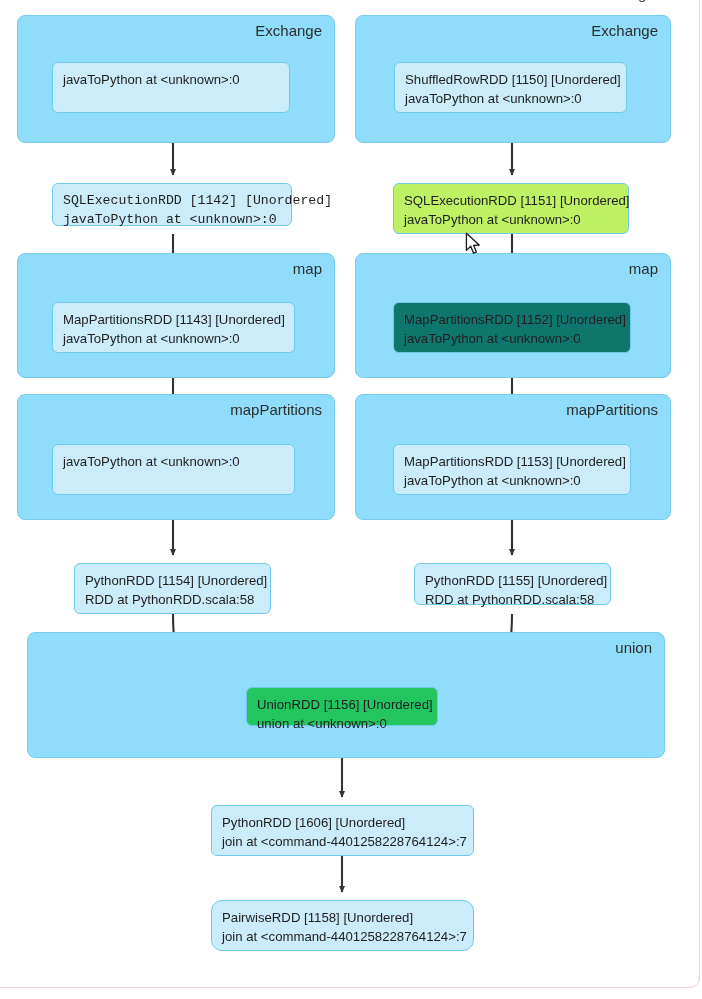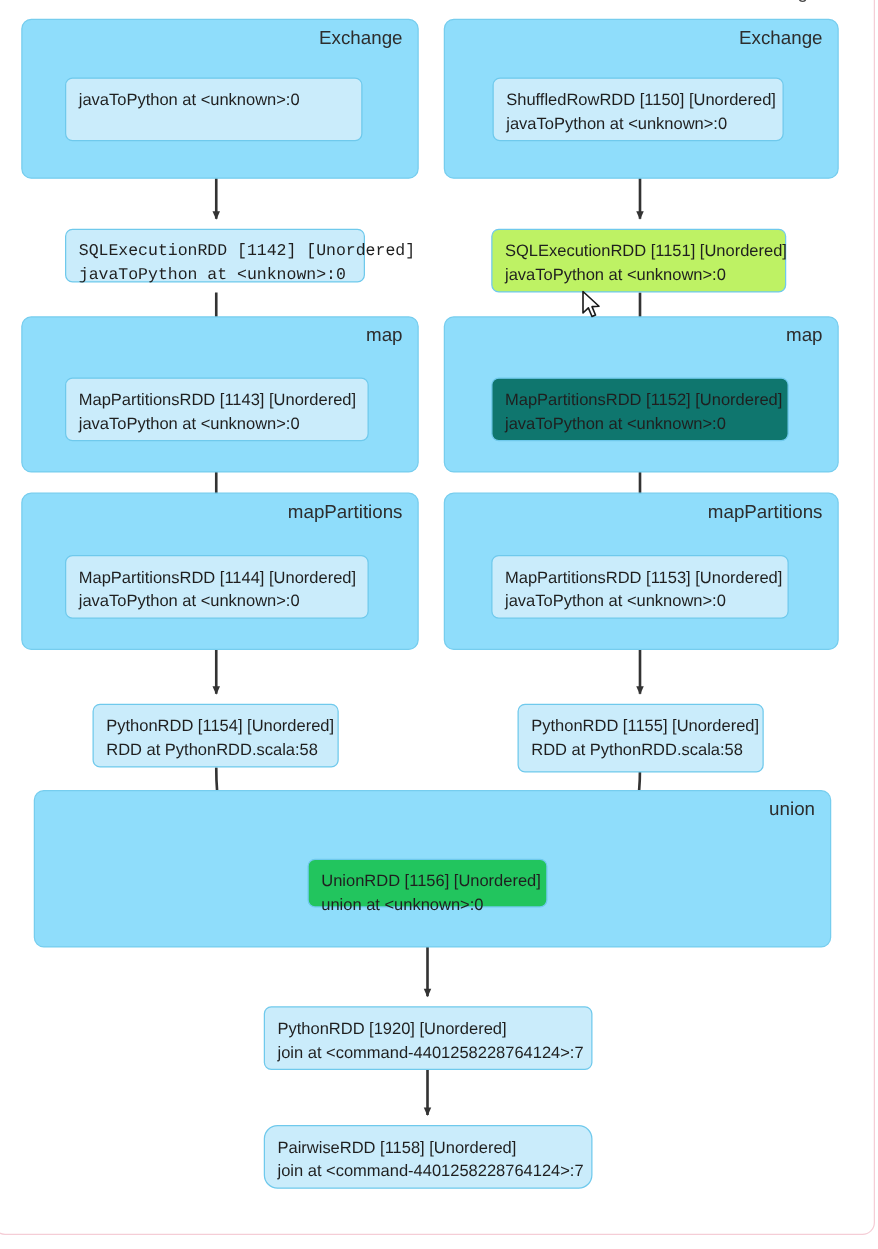--- a/index.html
+++ b/index.html
@@ -142,26 +142,26 @@
         <div class="scope-label">union</div>
       </div>
     </div>
   <div id="node-layer">
       <div class="rdd-node" id="node-rdd-1141" style="left: 57px; top: 71px; width: 238px; height: 51px; background: rgb(202, 236, 251); border-color: rgb(111, 201, 236); color: rgb(31, 31, 31);"><span class="line2">javaToPython at &lt;unknown&gt;:0</span></div>
       <div class="rdd-node" id="node-rdd-1150" style="left: 399px; top: 71px; width: 233px; height: 51px; background: rgb(202, 236, 251); border-color: rgb(111, 201, 236); color: rgb(31, 31, 31);"><span>ShuffledRowRDD [1150] [Unordered]</span><span class="line2">javaToPython at &lt;unknown&gt;:0</span></div>
       <div class="rdd-node" id="node-rdd-1142" style="left: 57px; top: 192px; width: 240px; height: 43px; background: rgb(202, 236, 251); border-color: rgb(111, 201, 236); color: rgb(31, 31, 31); font-family: Liberation Mono, monospace;"><span>SQLExecutionRDD [1142] [Unordered]</span><span class="line2">javaToPython at &lt;unknown&gt;:0</span></div>
       <div class="rdd-node" id="node-rdd-1151" style="left: 398px; top: 192px; width: 236px; height: 51px; background: #bef264; border-color: rgb(111, 201, 236); color: rgb(31, 31, 31);"><span>SQLExecutionRDD [1151] [Unordered]</span><span class="line2">javaToPython at &lt;unknown&gt;:0</span></div>
       <div class="rdd-node" id="node-rdd-1143" style="left: 57px; top: 311px; width: 243px; height: 51px; background: rgb(202, 236, 251); border-color: rgb(111, 201, 236); color: rgb(31, 31, 31);"><span>MapPartitionsRDD [1143] [Unordered]</span><span class="line2">javaToPython at &lt;unknown&gt;:0</span></div>
       <div class="rdd-node" id="node-rdd-1152" style="left: 398px; top: 311px; width: 238px; height: 51px; background: #0f766e; border-color: rgb(111, 201, 236); color: rgb(31, 31, 31);"><span>MapPartitionsRDD [1152] [Unordered]</span><span class="line2">javaToPython at &lt;unknown&gt;:0</span></div>
-      <div class="rdd-node" id="node-rdd-1144" style="left: 57px; top: 453px; width: 243px; height: 51px; background: rgb(202, 236, 251); border-color: rgb(111, 201, 236); color: rgb(31, 31, 31);"><span>MapPartitionsRDD [1144] [Unordered]</span><span class="line2">javaToPython at &lt;unknown&gt;:0</span></div>
+      <div class="rdd-node" id="node-rdd-1144" style="left: 57px; top: 453px; width: 243px; height: 51px; background: rgb(202, 236, 251); border-color: rgb(111, 201, 236); color: rgb(31, 31, 31);"><span class="line2">javaToPython at &lt;unknown&gt;:0</span></div>
       <div class="rdd-node" id="node-rdd-1153" style="left: 398px; top: 453px; width: 238px; height: 51px; background: rgb(202, 236, 251); border-color: rgb(111, 201, 236); color: rgb(31, 31, 31);"><span>MapPartitionsRDD [1153] [Unordered]</span><span class="line2">javaToPython at &lt;unknown&gt;:0</span></div>
       <div class="rdd-node" id="node-rdd-1154" style="left: 79px; top: 572px; width: 197px; height: 51px; background: rgb(202, 236, 251); border-color: rgb(111, 201, 236); color: rgb(31, 31, 31);"><span>PythonRDD [1154] [Unordered]</span><span class="line2">RDD at PythonRDD.scala:58</span></div>
-      <div class="rdd-node" id="node-rdd-1155" style="left: 419px; top: 572px; width: 197px; height: 55px; background: rgb(202, 236, 251); border-color: rgb(111, 201, 236); color: rgb(31, 31, 31);"><span>PythonRDD [1155] [Unordered]</span><span class="line2">RDD at PythonRDD.scala:58</span></div>
+      <div class="rdd-node" id="node-rdd-1155" style="left: 419px; top: 572px; width: 197px; height: 42px; background: rgb(202, 236, 251); border-color: rgb(111, 201, 236); color: rgb(31, 31, 31);"><span>PythonRDD [1155] [Unordered]</span><span class="line2">RDD at PythonRDD.scala:58</span></div>
       <div class="rdd-node" id="node-rdd-1156" style="left: 251px; top: 696px; width: 192px; height: 39px; background: #22c55e; border-color: rgb(111, 201, 236); color: rgb(31, 31, 31);"><span>UnionRDD [1156] [Unordered]</span><span class="line2">union at &lt;unknown&gt;:0</span></div>
-      <div class="rdd-node" id="node-rdd-1157" style="left: 216px; top: 814px; width: 263px; height: 51px; background: rgb(202, 236, 251); border-color: rgb(111, 201, 236); color: rgb(31, 31, 31);"><span>PythonRDD [1920] [Unordered]</span><span class="line2">join at &lt;command-4401258228764124&gt;:7</span></div>
+      <div class="rdd-node" id="node-rdd-1157" style="left: 216px; top: 814px; width: 263px; height: 51px; background: rgb(202, 236, 251); border-color: rgb(111, 201, 236); color: rgb(31, 31, 31);"><span>PythonRDD [1606] [Unordered]</span><span class="line2">join at &lt;command-4401258228764124&gt;:7</span></div>
       <div class="rdd-node" id="node-rdd-1158" style="left: 216px; top: 909px; width: 263px; height: 51px; background: rgb(202, 236, 251); border-color: rgb(111, 201, 236); color: rgb(31, 31, 31); border-radius: 11px;"><span>PairwiseRDD [1158] [Unordered]</span><span class="line2">join at &lt;command-4401258228764124&gt;:7</span></div>
     </div>
 
   <svg id="cursor" viewBox="0 0 18 24" xmlns="http://www.w3.org/2000/svg" style="left: 470px; top: 241px;">
     <path d="M 1.4,1.2 L 1.4,18.4 L 5.7,14.3 L 8.6,21.2 L 11.4,20.0 L 8.6,13.3 L 14.2,13.0 Z" fill="#ffffff" stroke="#1a1a1a" stroke-width="1.3" stroke-linejoin="round"></path>
   </svg>
 
 </div>
 
 </body></html>

